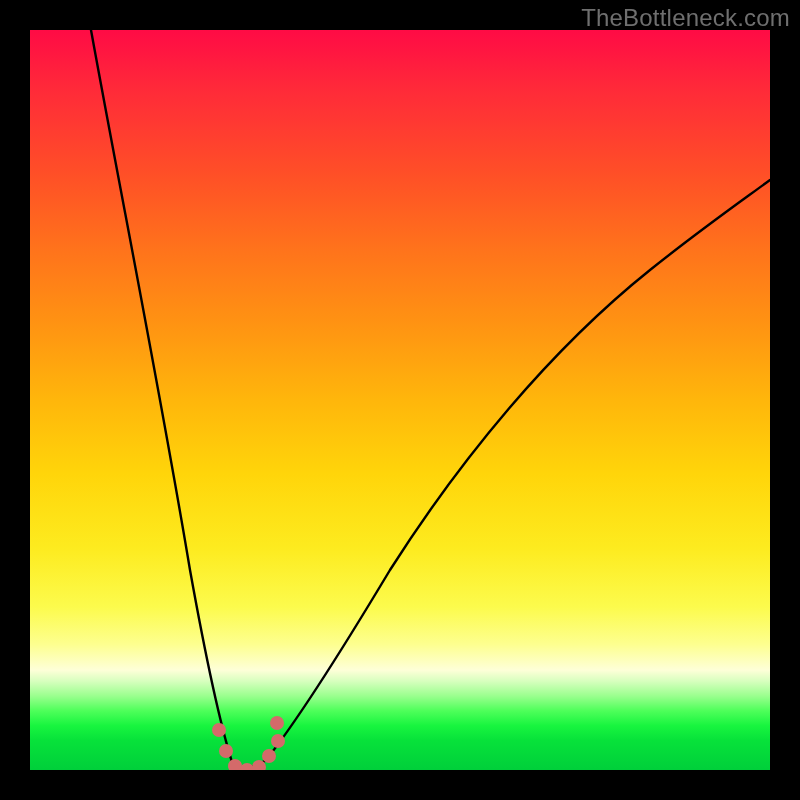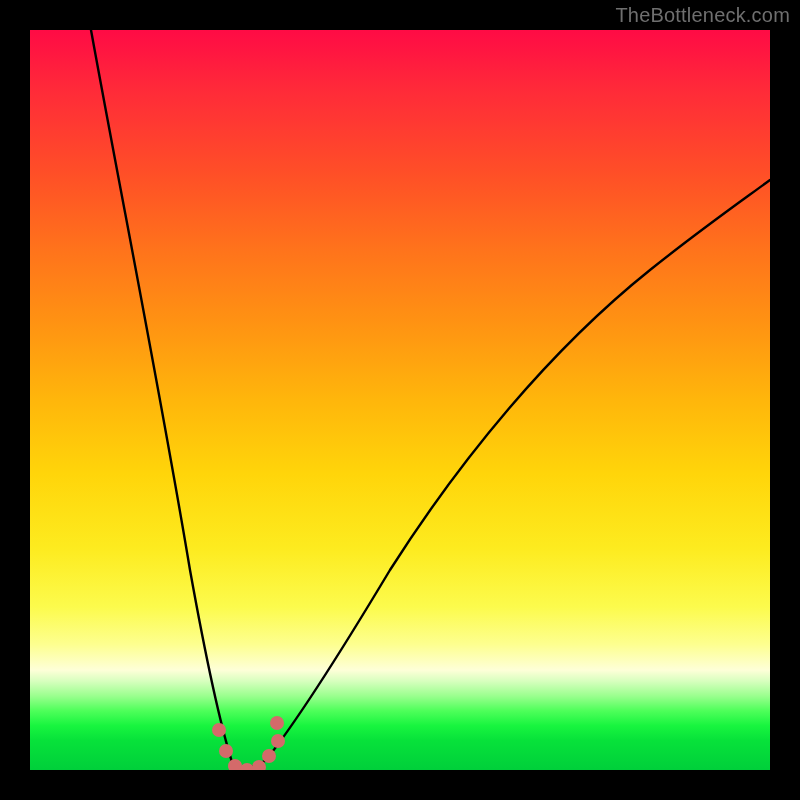--- a/index.html
+++ b/index.html
@@ -15,21 +15,21 @@
     position: relative;
     width: 800px;
     height: 800px;
     background: #000000;
   }
   .watermark {
     position: absolute;
     top: 4px;
     right: 10px;
     color: #6f6f6f;
-    font-size: 20px;
+    font-size: 24px;
     font-weight: 500;
     letter-spacing: 0.2px;
     z-index: 20;
     text-align: right;
   }
   .plot {
     position: absolute;
     left: 30px;
     top: 30px;
     width: 740px;

